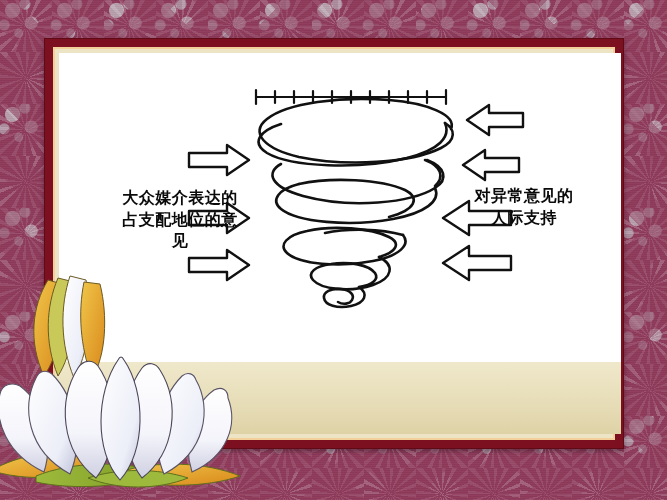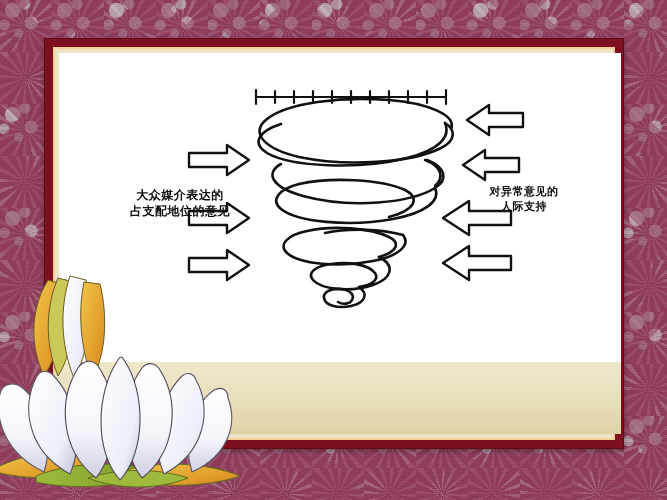--- a/index.html
+++ b/index.html
@@ -83,22 +83,22 @@
   .label{
     position:absolute;
     color:#0a0a0a;
     font-weight:bold;
     line-height:1.35;
     text-align:center;
     letter-spacing:.5px;
     white-space:pre-line;
     font-family:"DejaVu Sans","Liberation Sans",sans-serif;
   }
-  #label-left{left:62px;top:134px;width:118px;font-size:12px;}
-  #label-right{left:410px;top:132px;width:110px;font-size:11px;}
+  #label-left{left:62px;top:134px;width:118px;font-size:16px;}
+  #label-right{left:410px;top:132px;width:110px;font-size:16px;}
   #label-bottom{left:150px;top:243px;width:290px;font-size:12.5px;}
 
   
   .lotus{position:absolute;left:-8px;top:272px;width:260px;height:228px;}
   .lotus svg{display:block;}
 </style>
 </head>
 <body>
 
 <div id="stage">

